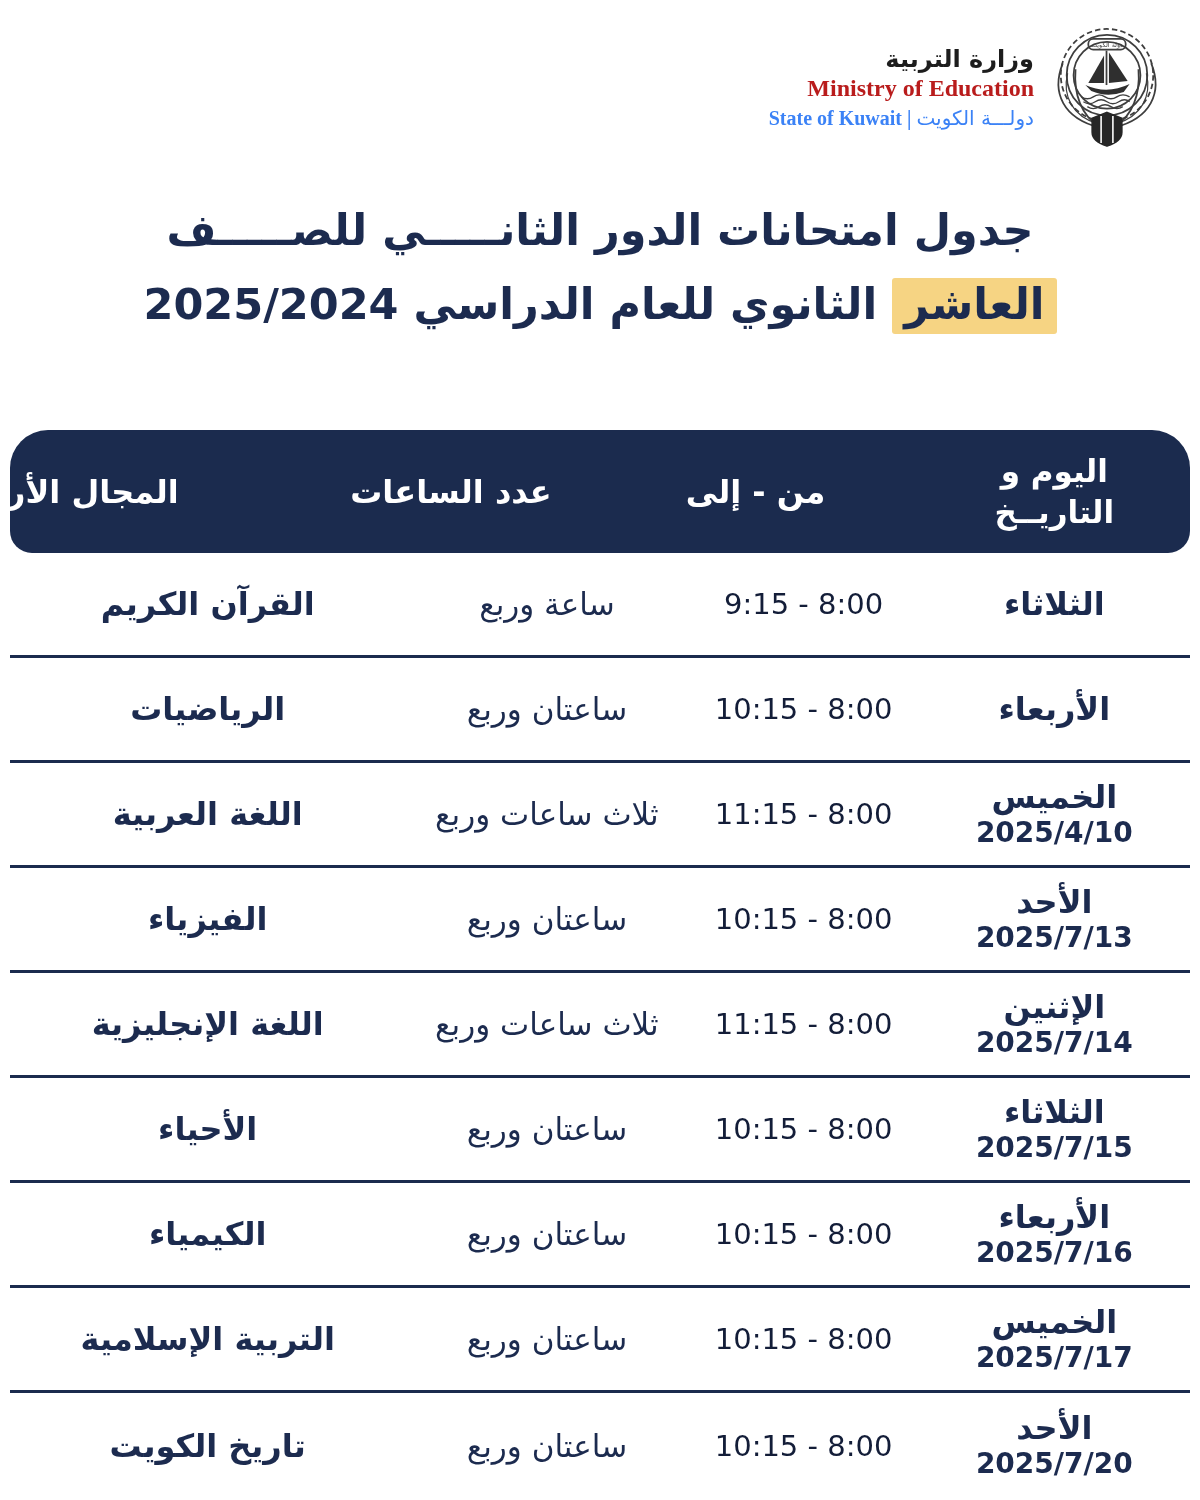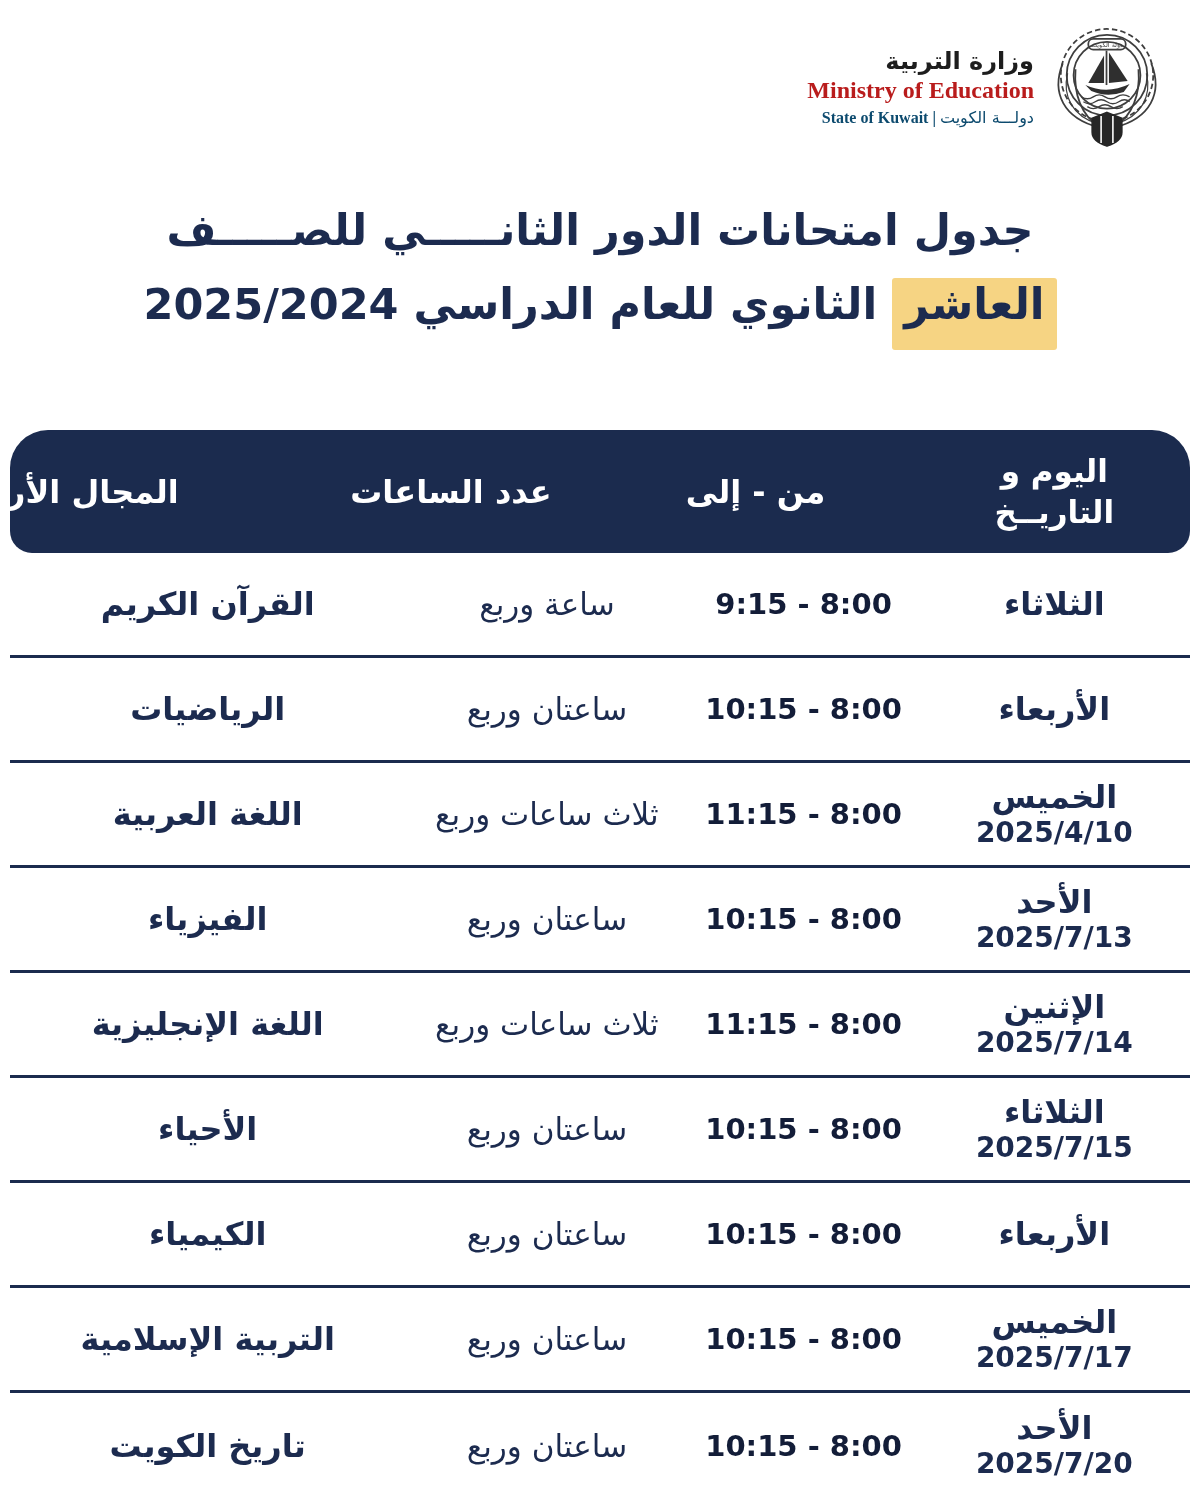--- a/index.html
+++ b/index.html
@@ -19,34 +19,34 @@
   }
 
   
   .brand{
     position:absolute;top:26px;right:34px;
     display:flex;align-items:center;gap:14px;
   }
   .brand-text{text-align:right;direction:ltr;}
   .brand-ar{font-size:24px;font-weight:bold;color:#1d1d1d;direction:rtl;}
   .brand-en{font-size:24px;font-weight:bold;color:#b91c1c;font-family:"Liberation Serif", serif;margin-top:2px;}
-  .brand-state{font-size:16px;color:#0c4a6e;margin-top:4px;font-family:"Liberation Serif", serif;font-weight:bold;}
+  .brand-state{font-size:20px;color:#3b82f6;margin-top:4px;font-family:"Liberation Serif", serif;font-weight:bold;}
   .brand-state .ar{font-family:"DejaVu Sans", sans-serif;font-weight:normal;}
   .emblem{width:118px;height:122px;}
 
   
   .title{
     position:absolute;top:194px;left:0;right:0;
     text-align:center;direction:rtl;
     font-weight:bold;color:var(--text);
     font-size:43px;line-height:1.72;
   }
   .title .hl{
     background:var(--hl);
-    padding:1px 12px 21px 12px;
+    padding:1px 12px 5px 12px;
     border-radius:3px;
   }
   .ltr-num{direction:ltr;unicode-bidi:isolate;}
 
   
   .table{
     position:absolute;top:430px;left:10px;right:10px;
     direction:rtl;
   }
   .thead{
@@ -67,21 +67,21 @@
 
   .trow{
     height:105px;
     display:flex;align-items:center;
     text-align:center;
     border-bottom:3px solid var(--navy);
   }
   .trow:last-child{border-bottom:none;}
   .day{font-weight:bold;font-size:32px;line-height:1.15;color:var(--text);}
   .date{font-weight:bold;font-size:28px;color:var(--text);direction:ltr;unicode-bidi:isolate;line-height:1.2;}
-  .time{font-weight:bold;font-size:29px;color:#131d38;direction:ltr;unicode-bidi:isolate;}
+  .time{font-weight:normal;font-size:29px;color:#131d38;direction:ltr;unicode-bidi:isolate;}
   .hours{font-weight:normal;font-size:31px;color:var(--text);}
   .subject{font-weight:bold;font-size:32px;color:var(--text);}
 </style>
 </head>
 <body>
 
 <div class="page">
 
   <header class="brand">
     <div class="brand-text">
@@ -198,20 +198,21 @@
         <div class="date">2025/7/15</div>
       </div>
       <div class="col c-time time">10:15 - 8:00</div>
       <div class="col c-hours hours">ساعتان وربع</div>
       <div class="col c-subject subject">الأحياء</div>
     </div>
 
     <div class="trow">
       <div class="col c-day">
         <div class="day">الأربعاء</div>
+        <div class="date">2025/7/16</div>
       </div>
       <div class="col c-time time">10:15 - 8:00</div>
       <div class="col c-hours hours">ساعتان وربع</div>
       <div class="col c-subject subject">الكيمياء</div>
     </div>
 
     <div class="trow">
       <div class="col c-day">
         <div class="day">الخميس</div>
         <div class="date">2025/7/17</div>

